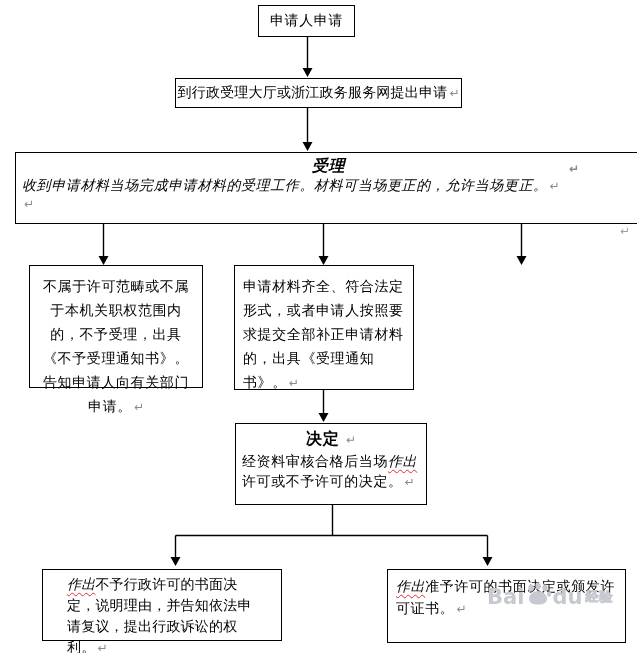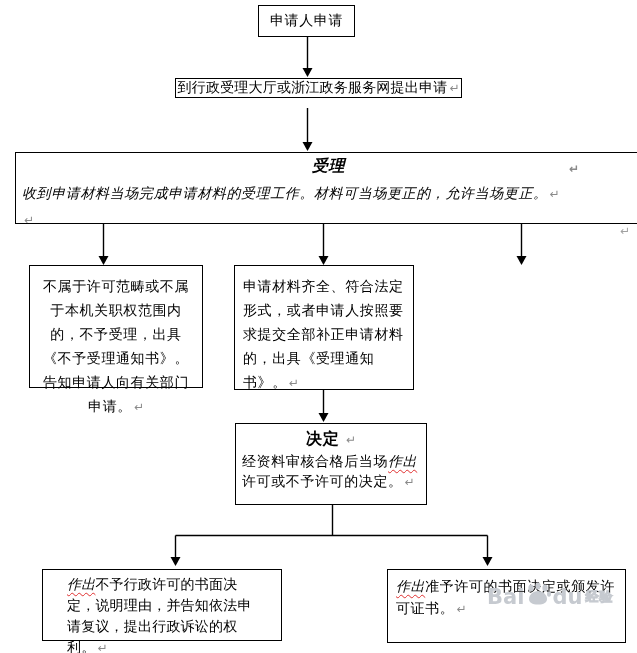--- a/index.html
+++ b/index.html
@@ -19,26 +19,26 @@
   .connectors{position:absolute;left:0;top:0;width:637px;height:653px;color:var(--line);}
   .node{
     position:absolute;border:1px solid var(--line);background:#ffffff;
     box-sizing:border-box;font-size:14px;letter-spacing:0.6px;color:#000;
   }
   .center-text{display:flex;align-items:center;justify-content:center;text-align:center;}
   .pmark{color:var(--mark);font-size:12px;letter-spacing:0;padding-left:2px;}
   .sp-err{text-decoration:underline wavy var(--misspell);text-decoration-thickness:1px;text-underline-offset:3px;font-style:italic;}
 
   .node-applicant{left:258px;top:5px;width:97px;height:32px;}
-  .node-submit{left:175px;top:78px;width:287px;height:20px;letter-spacing:0.2px;}
+  .node-submit{left:175px;top:78px;width:287px;height:30px;letter-spacing:0.2px;}
 
   .node-accept{left:15px;top:152px;width:627px;height:72px;padding:2px 6px;font-style:italic;}
   .accept-title{position:relative;text-align:center;font-weight:bold;font-size:16px;line-height:22px;}
   .accept-title .title-pmark{position:absolute;left:545px;top:3px;}
-  .accept-body{line-height:32px;}
+  .accept-body{line-height:16px;}
   .accept-line3{line-height:18px;}
 
   .branch-box{padding:8px 8px;line-height:24px;}
   .node-reject{left:29px;top:265px;width:174px;height:123px;text-align:center;}
   .node-accepted{left:234px;top:265px;width:180px;height:125px;text-align:left;}
   .node-incomplete{left:438px;top:265px;width:167px;height:123px;text-align:center;}
 
   .node-decision{left:235px;top:423px;width:192px;height:82px;padding:4px 6px;}
   .dec-title{text-align:center;font-weight:bold;font-size:16px;line-height:22px;font-family:Liberation Serif, serif;}
   .dec-title .pmark{font-weight:normal;}

